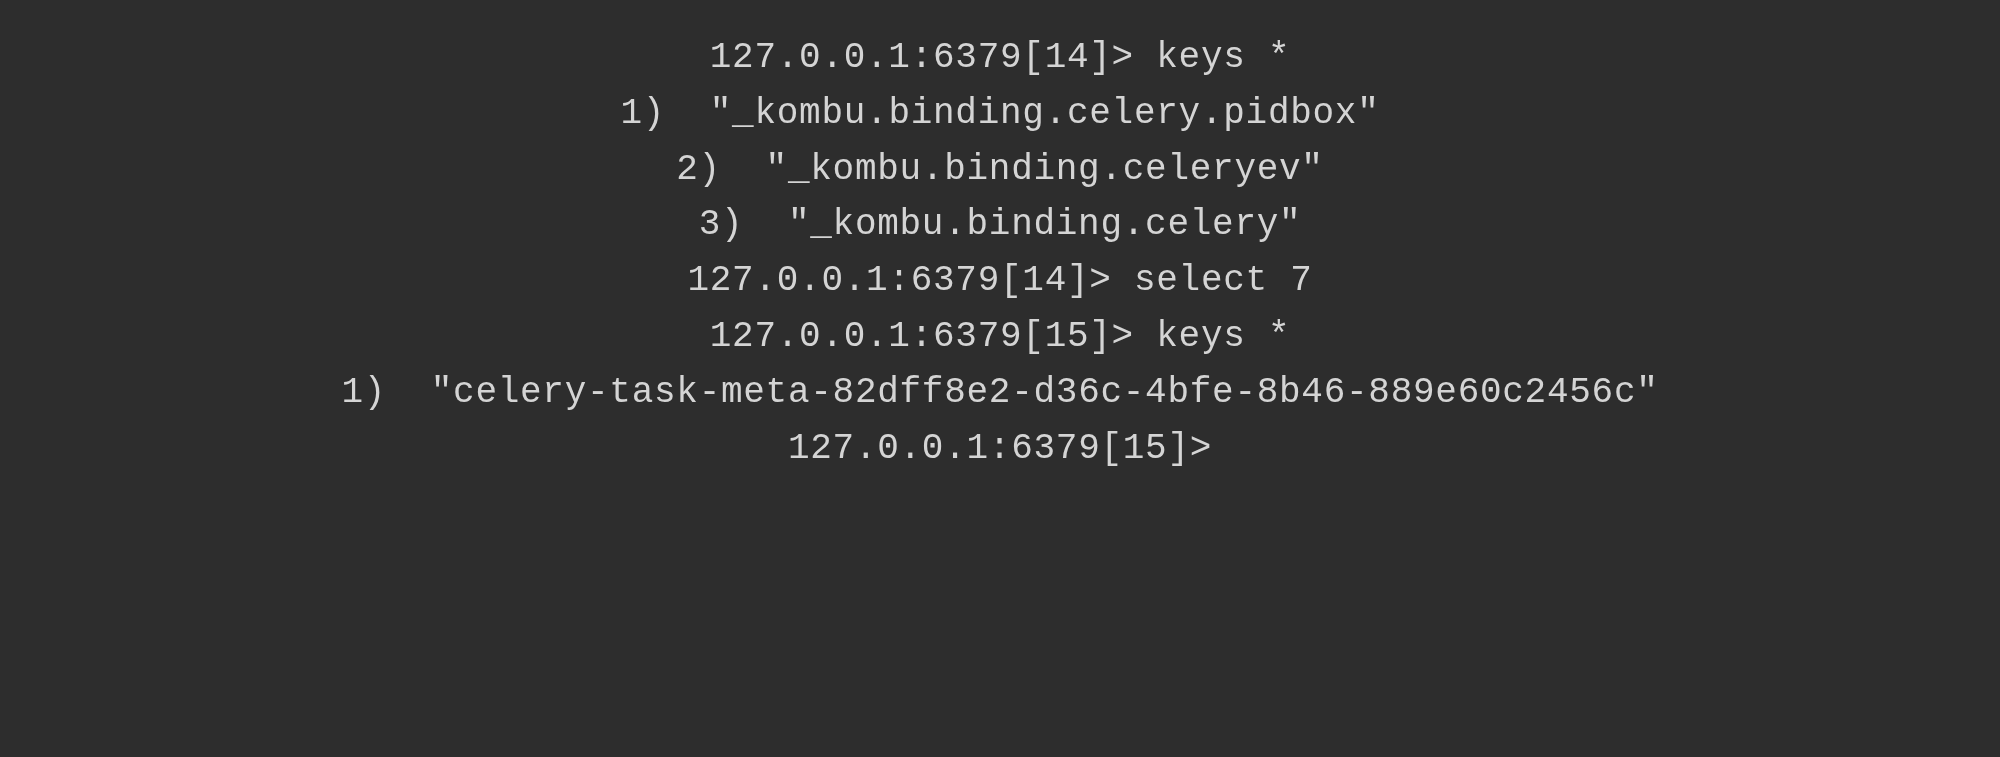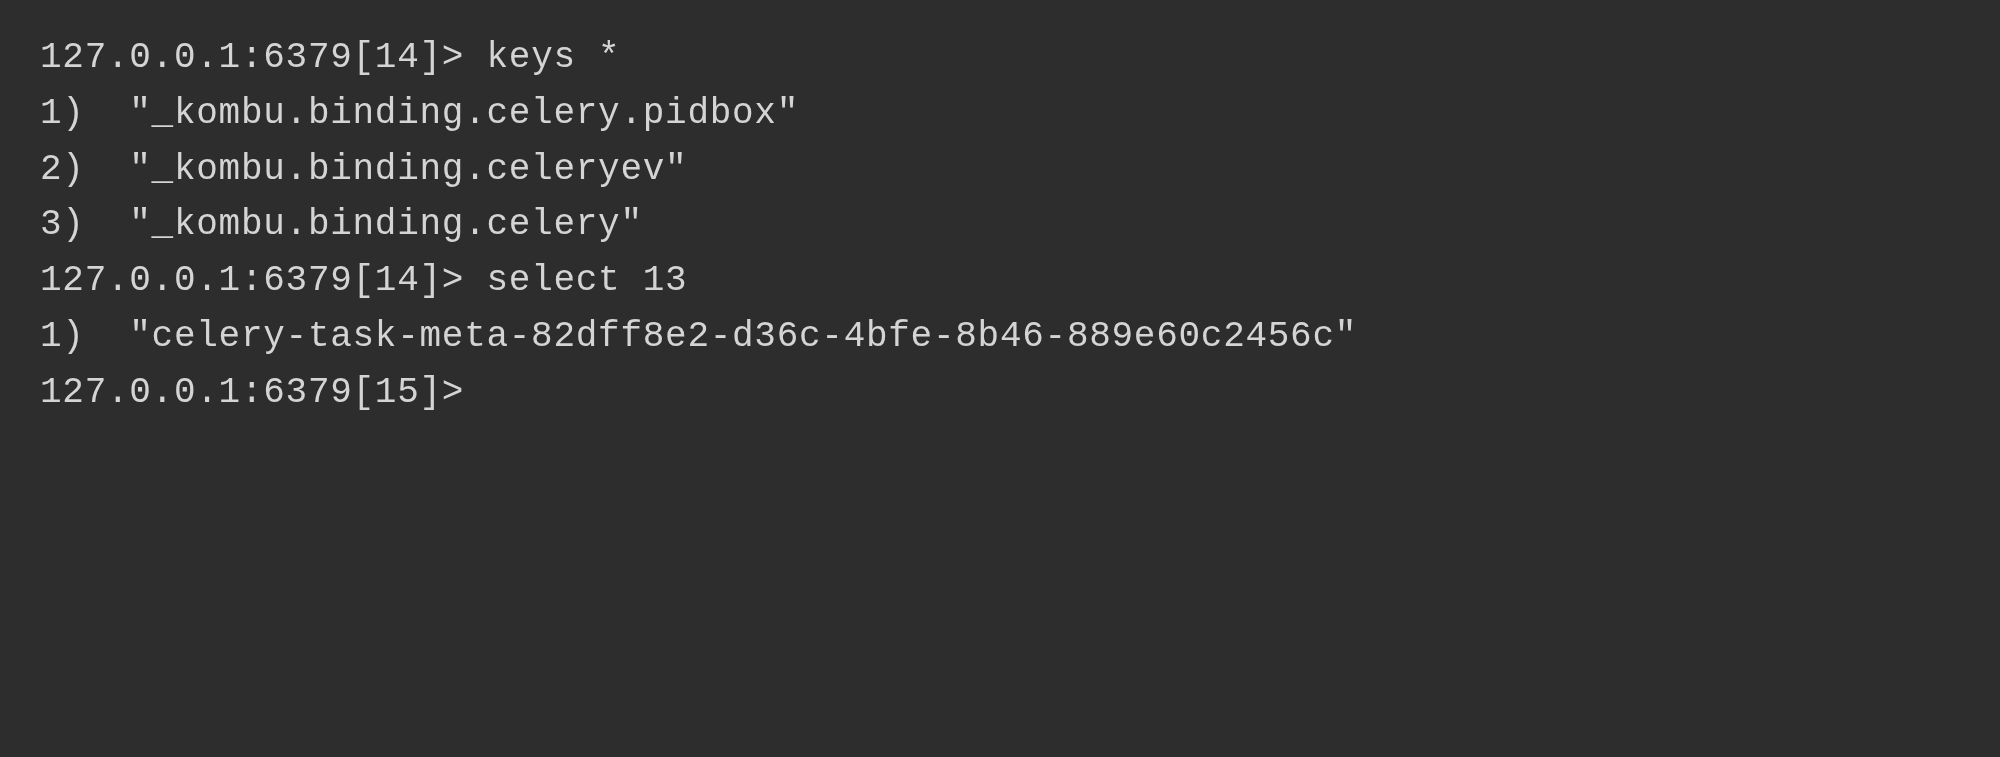--- a/index.html
+++ b/index.html
@@ -24,20 +24,21 @@
       padding: 30px 40px;
       display: flex;
       flex-direction: column;
       gap: 0;
     }
 
     .line {
       line-height: 1.55;
       white-space: pre;
       letter-spacing: 0.02em;
+      text-align: center;
     }
 
     .prompt {
       color: #d4d4d4;
     }
 
     .command {
       color: #d4d4d4;
     }
 
@@ -46,16 +47,17 @@
     }
   </style>
 </head>
 <body>
 
 <div class="terminal">
 <div class="line"><span class="prompt">127.0.0.1:6379[14]&gt;</span><span class="command"> keys *</span></div>
     <div class="line"><span class="output">1)  "_kombu.binding.celery.pidbox"</span></div>
     <div class="line"><span class="output">2)  "_kombu.binding.celeryev"</span></div>
     <div class="line"><span class="output">3)  "_kombu.binding.celery"</span></div>
-    <div class="line"><span class="prompt">127.0.0.1:6379[14]&gt;</span><span class="command"> select 13</span></div>
+    <div class="line"><span class="prompt">127.0.0.1:6379[14]&gt;</span><span class="command"> select 7</span></div>
+    <div class="line"><span class="prompt">127.0.0.1:6379[15]&gt;</span><span class="command"> keys *</span></div>
     <div class="line"><span class="output">1)  "celery-task-meta-82dff8e2-d36c-4bfe-8b46-889e60c2456c"</span></div>
     <div class="line"><span class="prompt">127.0.0.1:6379[15]&gt;</span></div>
   </div>
 
 </body></html>

